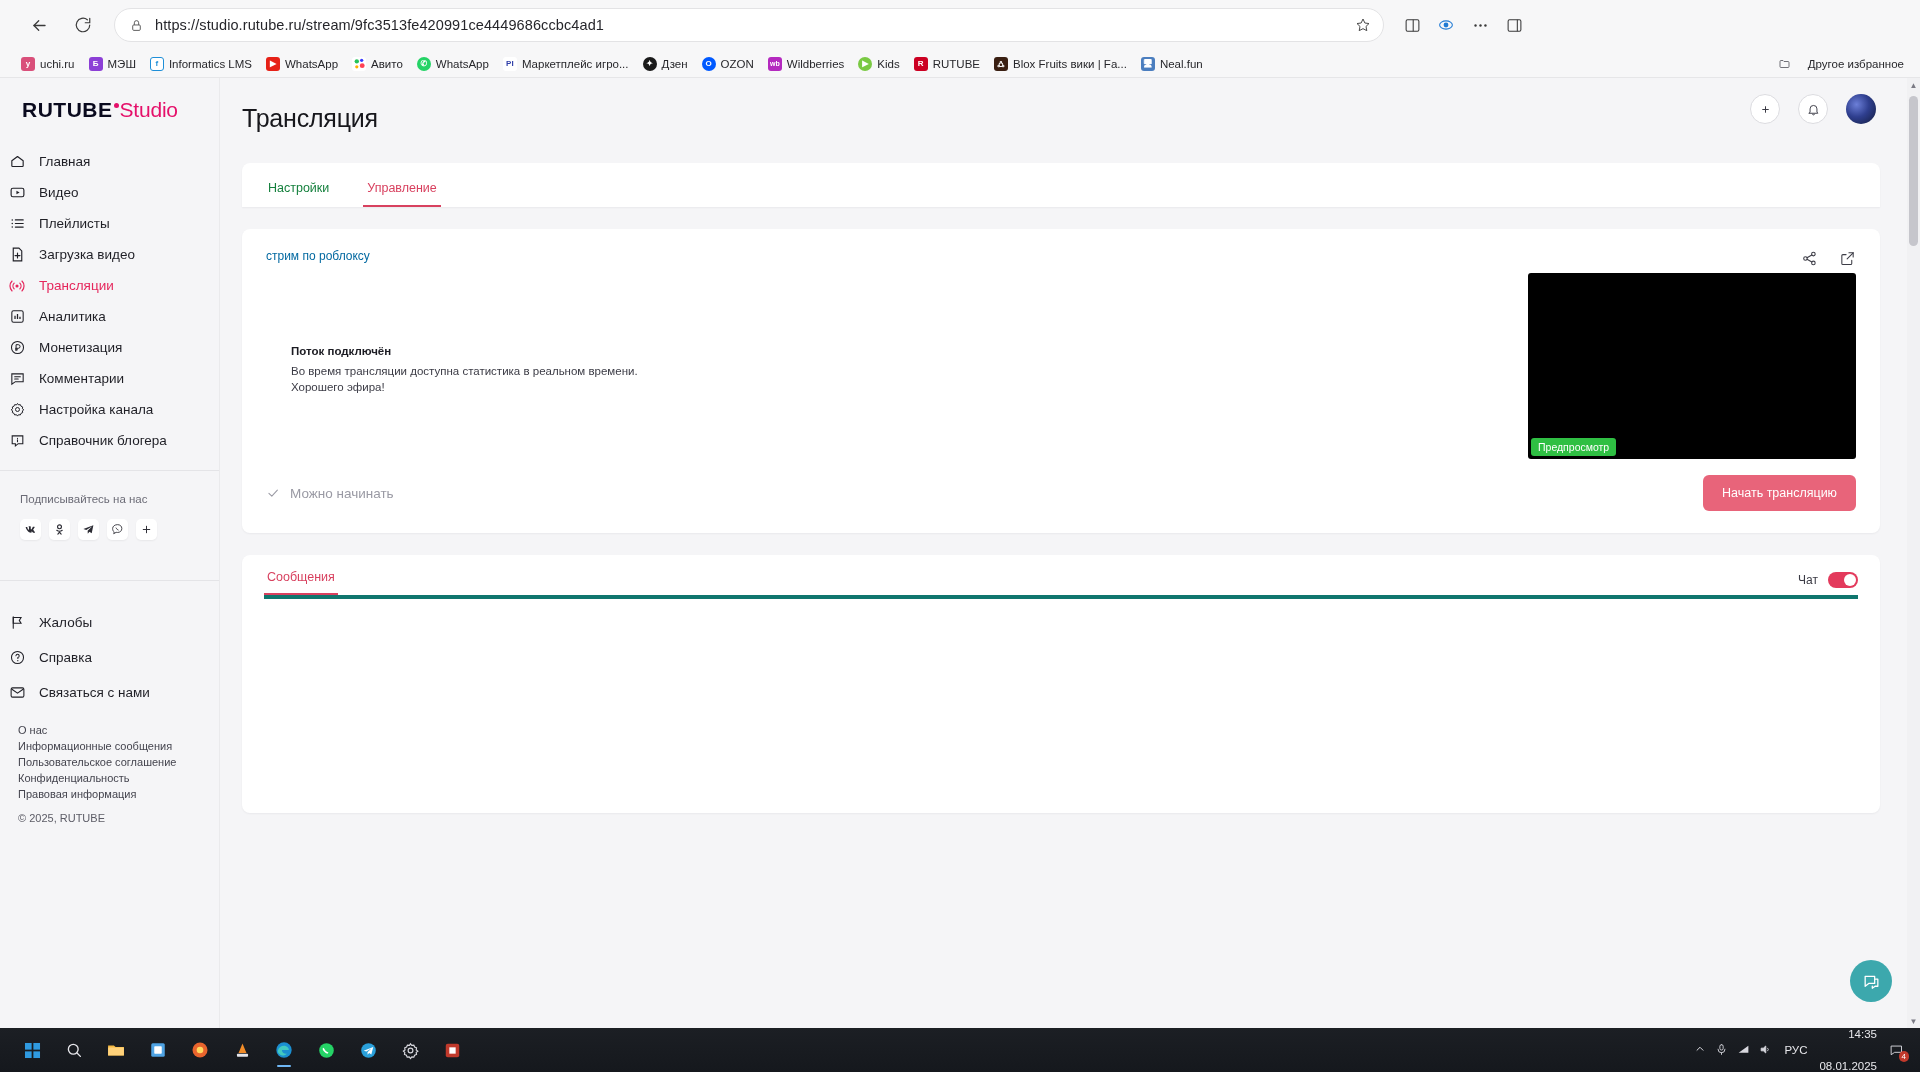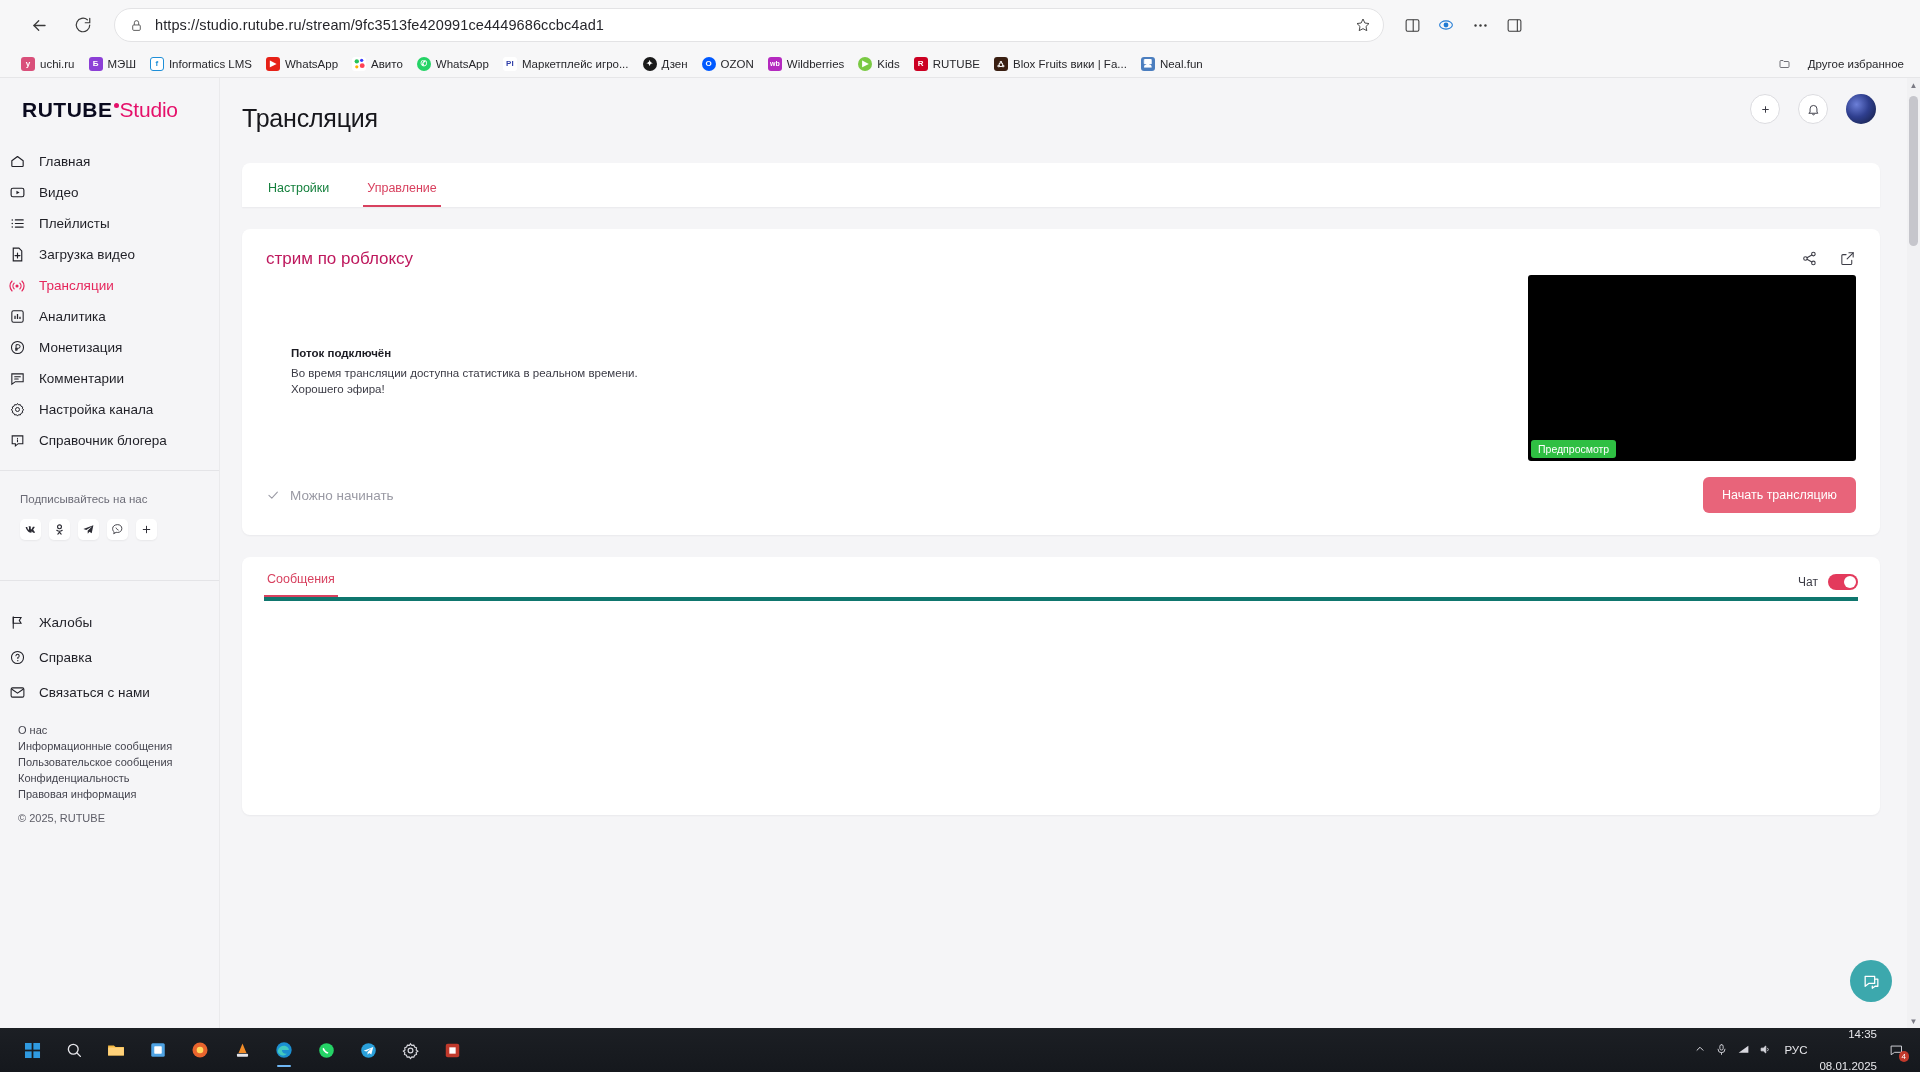--- a/index.html
+++ b/index.html
@@ -207,22 +207,22 @@
   .stream-card {
     padding: 20px 24px 0 24px;
     position: relative;
     min-height: 296px;
     margin-bottom: 22px;
   }
   .stream-head {
     display: flex; align-items: flex-start;
   }
   .stream-name {
-    font-size: 17px;
-    color: #be185d;
+    font-size: 12px;
+    color: #0369a1;
     font-weight: 400;
   }
   .stream-actions {
     margin-left: auto;
     display: flex; gap: 20px; align-items: center;
     color: #3c3c46;
   }
   .act-ico { width: 18px; height: 18px; display: flex; align-items: center; justify-content: center; cursor: pointer; }
 
   .stream-body { display: flex; }
@@ -719,21 +719,21 @@
               <polyline points="3.6 7 12 13 20.4 7"></polyline>
             </svg>
           </span>
         <span>Связаться с нами</span>
       </div>
     </div>
 
     <div class="legal">
       <a href="#">О нас</a>
       <a href="#">Информационные сообщения</a>
-      <a href="#">Пользовательское сообщения</a>
+      <a href="#">Пользовательское соглашение</a>
       <a href="#">Конфиденциальность</a>
       <a href="#">Правовая информация</a>
     </div>
     <div class="copyright">© 2025, RUTUBE</div>
   </div>
 
   <div class="main">
 
     <div class="header-icons">
       <div class="circle-btn">

